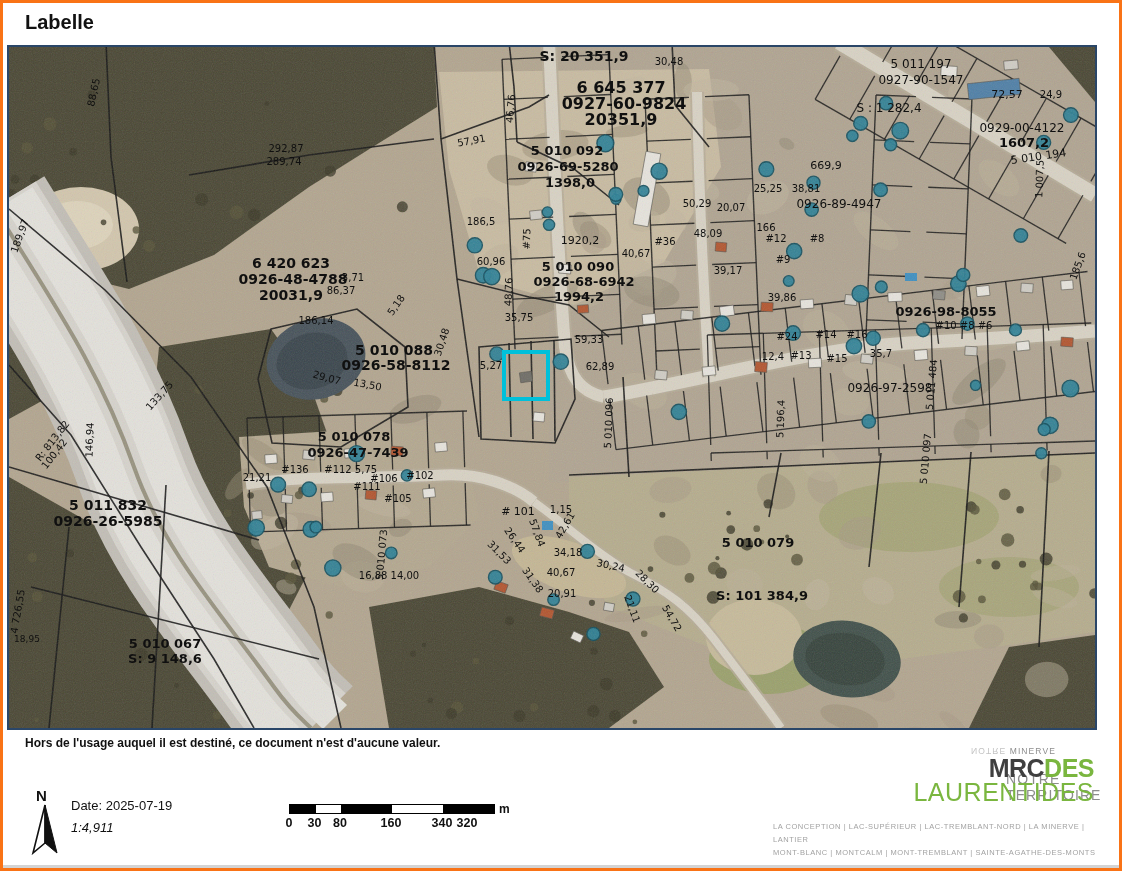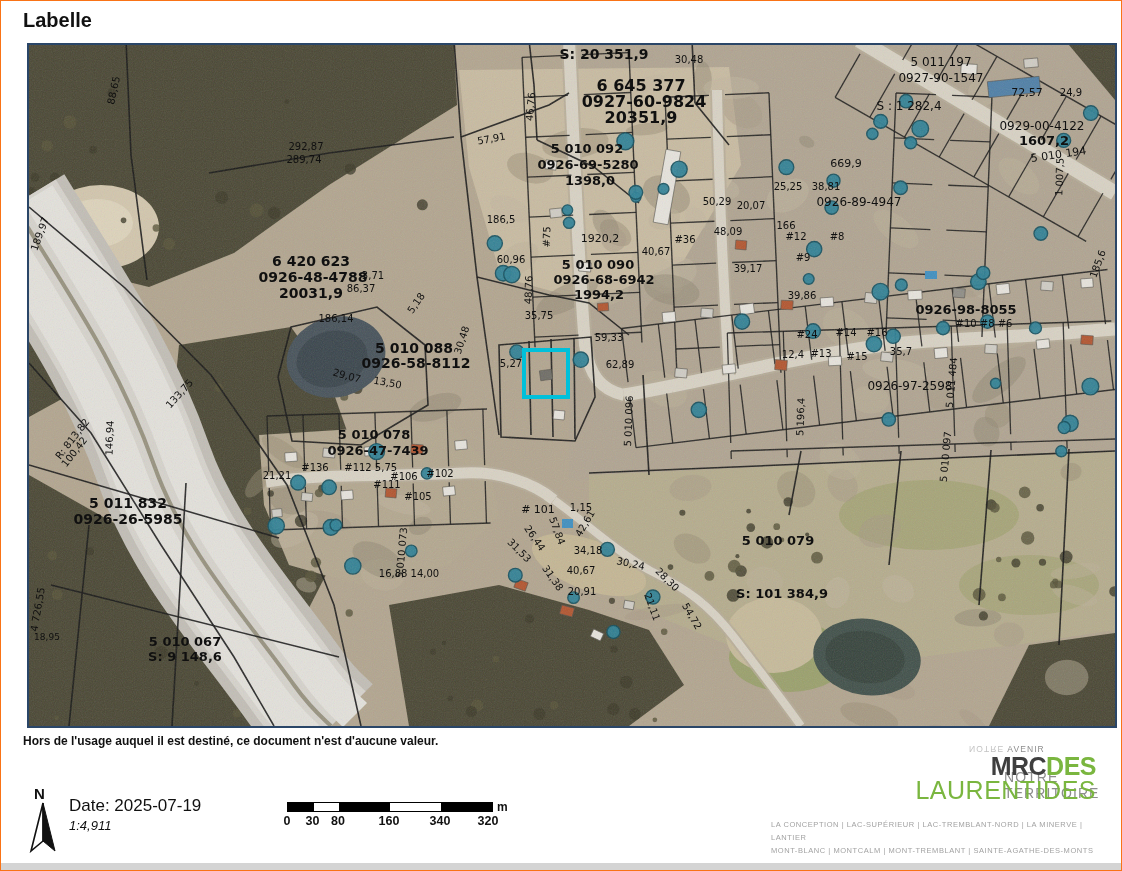--- a/index.html
+++ b/index.html
@@ -1,27 +1,27 @@
 <!DOCTYPE html>
 <html><head>
 <meta charset="utf-8">
 <style>
   html,body{margin:0;padding:0;background:#e9e9e9;}
-  .page{position:relative;width:1122px;height:871px;background:#ffffff;border:1px solid #f97316;
+  .page{position:relative;width:1122px;height:871px;background:#ffffff;border:3px solid #f97316;
         box-sizing:border-box;overflow:hidden;font-family:"Liberation Sans",sans-serif;color:#111;}
   .title{position:absolute;left:22px;top:8px;font-size:20px;font-weight:bold;}
-  .map-frame{position:absolute;left:26px;top:42px;width:1086px;height:681px;border:2px solid #2a4668;
+  .map-frame{position:absolute;left:4px;top:42px;width:1086px;height:681px;border:2px solid #2a4668;
              background:#eab308;overflow:hidden;}
   .map-frame svg{position:absolute;left:0;top:0;}
   .sel-parcel{position:absolute;border:4px solid #00c0da;background:transparent;}
   .disclaimer{position:absolute;left:22px;top:733px;font-size:12px;font-weight:bold;}
   .credit{position:absolute;left:22px;font-size:12.5px;}
   .north-n{position:absolute;left:33px;top:784px;font-size:15px;font-weight:bold;}
   .north-svg{position:absolute;left:27px;top:800px;}
-  .date-text{position:absolute;left:68px;top:795px;font-size:17px;text-align:center;}
+  .date-text{position:absolute;left:68px;top:795px;font-size:13px;text-align:center;}
   .ratio-text{position:absolute;left:68px;top:817px;font-size:13px;font-style:italic;}
   .scalebar{position:absolute;left:286px;top:801px;width:204px;height:8px;border:1px solid #000;box-sizing:content-box;}
   .scalebar .seg{position:absolute;top:0;height:8px;}
   .sb-tick{position:absolute;top:813px;font-size:12.5px;font-weight:bold;transform:translateX(-50%);}
   .sb-unit{position:absolute;left:496px;top:799px;font-size:12px;font-weight:bold;}
   .tagline1{position:absolute;left:968px;top:768px;font-size:14px;letter-spacing:1.1px;color:#8d8d8d;margin-left:35px;}
   .tagline2{position:absolute;left:968px;top:743px;font-size:8.5px;letter-spacing:1.1px;color:#8d8d8d;}
   .tagline2 .mir{display:inline-block;transform:scaleY(-1);color:#c3c3c3;}
   .brand1{position:absolute;right:25px;top:751px;font-size:25px;font-weight:bold;color:#3f3f3f;letter-spacing:-.5px;}
   .brand1 .grn{font-weight:bold;}
@@ -653,26 +653,26 @@
       <div class="seg" style="left: 51px; width: 51px; background: rgb(0, 0, 0);"></div>
       <div class="seg" style="left: 102px; width: 51px; background: rgb(255, 255, 255);"></div>
       <div class="seg" style="left: 153px; width: 51px; background: rgb(0, 0, 0);"></div>
     </div>
   <div id="sbticks">
       <span class="sb-tick" style="left: 286px;">0</span>
       <span class="sb-tick" style="left: 311.5px;">30</span>
       <span class="sb-tick" style="left: 337px;">80</span>
       <span class="sb-tick" style="left: 388px;">160</span>
       <span class="sb-tick" style="left: 439px;">340</span>
-      <span class="sb-tick" style="left: 487px;">320</span>
+      <span class="sb-tick" style="left: 464px;">320</span>
     </div>
   <div class="sb-unit">m</div>
 
   <div class="tagline1">NOTRE TERRITOIRE</div>
-  <div class="tagline2"><span class="mir">NOTRE</span><span> AVENIR</span></div>
+  <div class="tagline2"><span class="mir">NOTRE</span><span> MINERVE</span></div>
   <div class="brand1"><span>MRC</span><span class="grn">DES</span></div>
   <div class="brand2 grn">LAURENTIDES</div>
 
   <div class="muni" id="muni">
       <div>LA CONCEPTION | LAC-SUPÉRIEUR | LAC-TREMBLANT-NORD | LA MINERVE | LANTIER</div>
       <div>MONT-BLANC | MONTCALM | MONT-TREMBLANT | SAINTE-AGATHE-DES-MONTS</div>
     </div>
   <div class="bottom-strip"></div>
 </div>
 

